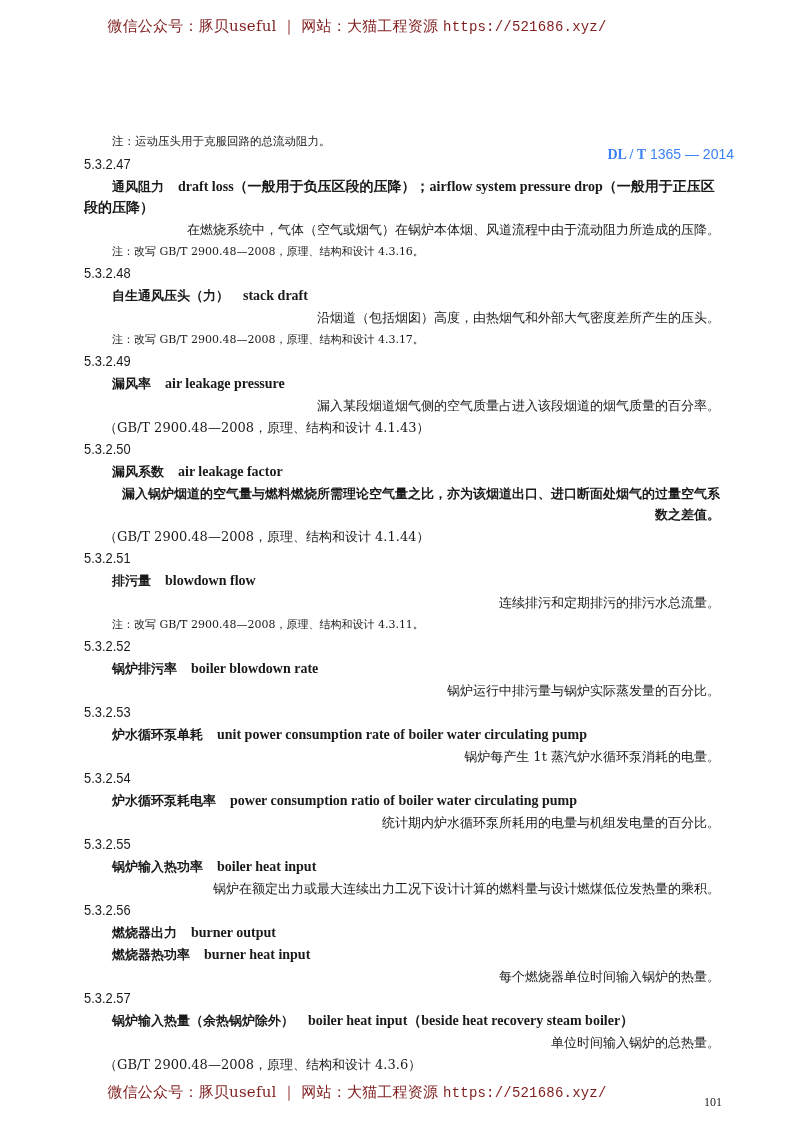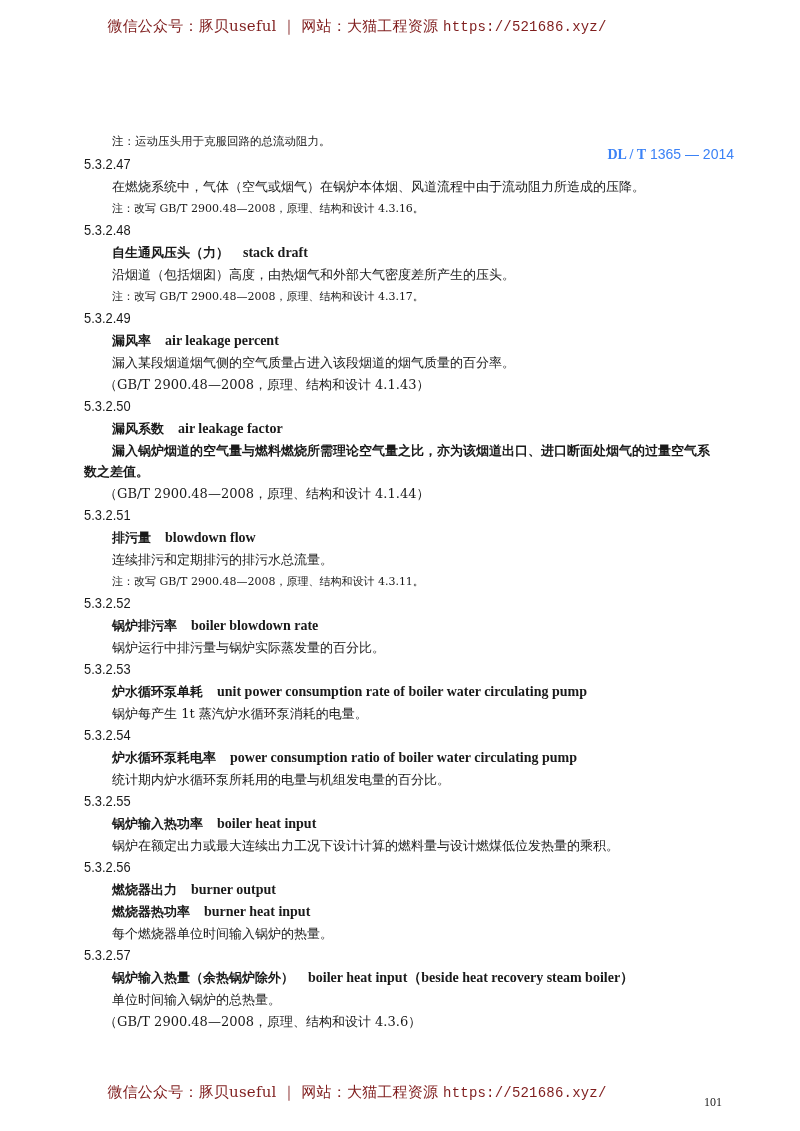--- a/index.html
+++ b/index.html
@@ -13,21 +13,21 @@
   .wm-bottom { top: 1083px; }
   .std-header { position: absolute; top: 108px; right: 66px; font-size: 14px;
                 font-family: "Liberation Sans", sans-serif; color: #3b82f6; margin-top: 38px; }
   .std-header b { font-family: "Liberation Serif", serif; font-weight: bold; }
   .content { position: absolute; left: 84px; top: 131px; width: 636px; font-size: 13px; line-height: 21px; }
   .note-top { padding-left: 28px; font-size: 11.5px; margin-bottom: 2px; }
   .clause-num { font-family: "Liberation Sans", sans-serif; font-size: 14px; height: 21px; line-height: 21px; transform: scaleX(0.92); transform-origin: left; }
   .term { padding-left: 28px; font-weight: bold; font-size: 13px; margin: 1px 0; }
   .term .en { font-family: "Liberation Serif", serif; font-weight: bold; font-size: 14px; margin-left: 14px; }
   .term-wrap { text-indent: 28px; padding-left: 0; }
-  .def { padding-left: 28px; font-size: 13px; margin: 1px 0; }
+  .def { padding-left: 28px; font-size: 13px; margin: 1px 0; text-align: right; }
   .def-wrap { text-indent: 28px; padding-left: 0; font-weight: bold; }
   .note { padding-left: 28px; font-size: 11px; margin: 1px 0; }
   .src { padding-left: 20px; font-size: 13px; margin: 1px 0; }
   .entry { margin-bottom: 0px; }
   .page-num { position: absolute; top: 1049px; right: 78px; font-size: 12px; font-family: "Liberation Serif", serif; margin-top: 46px; }
 </style>
 </head>
 <body>
 
 <div class="watermark wm-top">
@@ -37,34 +37,35 @@
 <div class="std-header">
   <b>DL / T</b>
   <span>1365 — 2014</span>
 </div>
 
 <div class="content">
   <div class="note-top">注：运动压头用于克服回路的总流动阻力。</div>
 
   <div class="entry">
     <div class="clause-num">5.3.2.47</div>
+    <div class="term term-wrap"><span>通风阻力</span><span class="en">draft loss（一般用于负压区段的压降）；airflow system pressure drop（一般用于正压区段的压降）</span></div>
     <div class="def">在燃烧系统中，气体（空气或烟气）在锅炉本体烟、风道流程中由于流动阻力所造成的压降。</div>
     <div class="note">注：改写 GB/T 2900.48—2008，原理、结构和设计 4.3.16。</div>
   </div>
 
   <div class="entry">
     <div class="clause-num">5.3.2.48</div>
     <div class="term"><span>自生通风压头（力）</span><span class="en">stack draft</span></div>
     <div class="def">沿烟道（包括烟囱）高度，由热烟气和外部大气密度差所产生的压头。</div>
     <div class="note">注：改写 GB/T 2900.48—2008，原理、结构和设计 4.3.17。</div>
   </div>
 
   <div class="entry">
     <div class="clause-num">5.3.2.49</div>
-    <div class="term"><span>漏风率</span><span class="en">air leakage percent</span></div>
+    <div class="term"><span>漏风率</span><span class="en">air leakage pressure</span></div>
     <div class="def">漏入某段烟道烟气侧的空气质量占进入该段烟道的烟气质量的百分率。</div>
     <div class="src">（GB/T 2900.48—2008，原理、结构和设计 4.1.43）</div>
   </div>
 
   <div class="entry">
     <div class="clause-num">5.3.2.50</div>
     <div class="term"><span>漏风系数</span><span class="en">air leakage factor</span></div>
     <div class="def def-wrap">漏入锅炉烟道的空气量与燃料燃烧所需理论空气量之比，亦为该烟道出口、进口断面处烟气的过量空气系数之差值。</div>
     <div class="src">（GB/T 2900.48—2008，原理、结构和设计 4.1.44）</div>
   </div>

